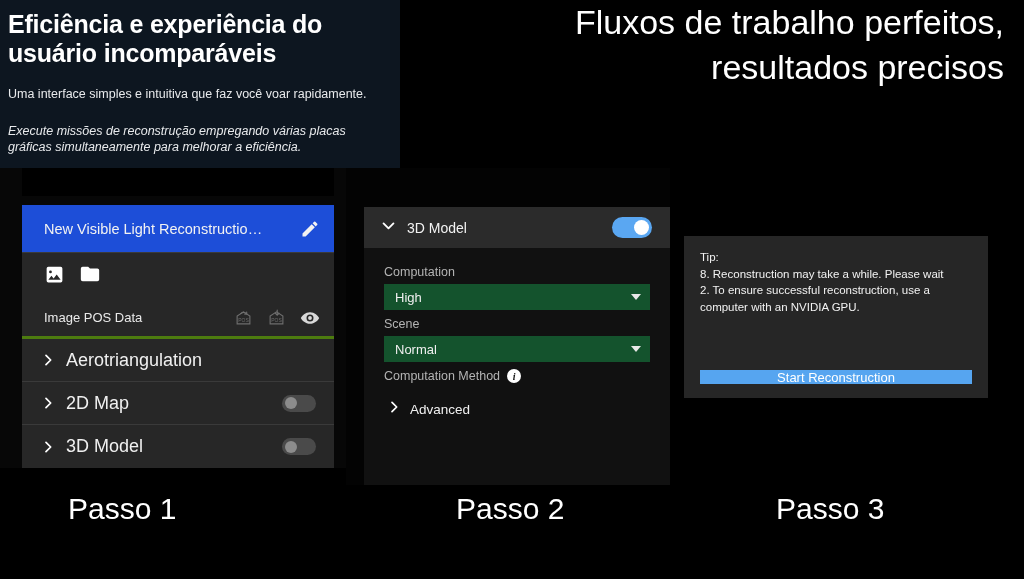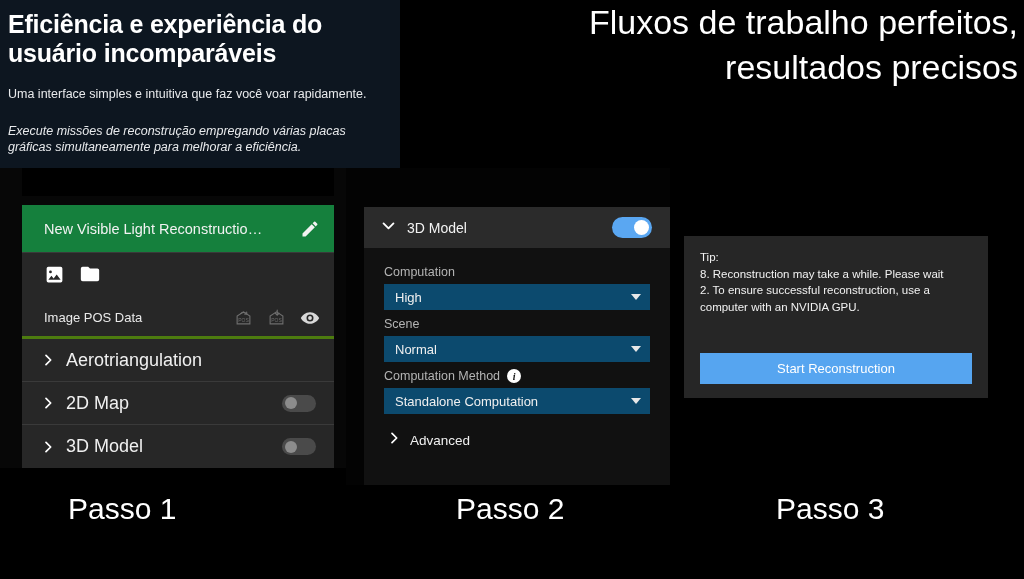--- a/index.html
+++ b/index.html
@@ -20,41 +20,41 @@
     letter-spacing:-0.2px;color:#ffffff;
   }
   #hero p{
     margin:18px 0 0 0;font-size:12.5px;line-height:1.25;color:#e8eaec;
     font-weight:400;
   }
   #hero p.second{margin-top:22px;font-style:italic;}
 
   
   #headline{
-    position:absolute;right:6px;top:0px;width:560px;
+    position:absolute;right:20px;top:0px;width:560px;
     text-align:right;font-size:34px;line-height:1.32;font-weight:400;
     color:#ffffff;letter-spacing:0px;
   }
 
   
   .backdrop{position:absolute;}
   #bd1{left:0;  top:168px;width:346px;height:300px;background:#070707;}
   #bd2{left:346px;top:168px;width:324px;height:317px;background:#030303;}
   #bd3{left:670px;top:168px;width:354px;height:250px;background:#000000;}
   #bd1b{left:22px;top:168px;width:312px;height:28px;background:#000000;}
 
   
   .panel{position:absolute;background:#262626;}
 
   
   #panel1{left:22px;top:205px;width:312px;height:253px;background:#2b2b2b;}
   #p1-title{
     height:48px;display:flex;align-items:center;
     padding:0 14px 0 22px;box-sizing:border-box;
-    border-bottom:1px solid #3a3a3a;background:#15803d;
+    border-bottom:1px solid #3a3a3a;background:#1d4ed8;
   }
   #p1-title .t{flex:1;font-size:14.5px;color:#f2f2f2;white-space:nowrap;overflow:hidden;}
   .pencil{width:20px;height:20px;flex:0 0 auto;}
   #p1-icons{
     height:46px;display:flex;align-items:center;gap:14px;
     padding:0 22px;box-sizing:border-box;background:#272727;
   }
   #p1-pos{
     height:40px;display:flex;align-items:center;
     padding:0 14px 0 22px;box-sizing:border-box;background:#272727;
@@ -87,21 +87,21 @@
     height:41px;display:flex;align-items:center;
     padding:0 14px 0 16px;box-sizing:border-box;background:#2b2b2b;
   }
   #p2-head .t{flex:1;font-size:14px;color:#f2f2f2;padding-left:10px;}
   .toggle.big{width:40px;height:21px;border-radius:11px;}
   .toggle.big .knob{width:15px;height:15px;top:3px;}
   #p2-body{padding:10px 20px 0 20px;box-sizing:border-box;}
   .flabel{font-size:12.5px;color:#b4b4b4;margin:7px 0 5px 0;display:block;}
   .flabel.withinfo{display:flex;align-items:center;gap:7px;}
   .select{
-    height:26px;background:#0c4a6e;display:flex;align-items:center;
+    height:26px;background:#14532d;display:flex;align-items:center;
     padding:0 9px 0 11px;box-sizing:border-box;font-size:13px;color:#f0f0f0;
   }
   .select .val{flex:1;}
   .caret{
     width:0;height:0;border-left:5px solid transparent;
     border-right:5px solid transparent;border-top:6px solid #e8e8e8;
   }
   .info{
     width:14px;height:14px;border-radius:50%;background:#fff;color:#111;
     font-size:10px;font-style:italic;font-weight:700;
@@ -111,21 +111,21 @@
   #p2-adv{
     display:flex;align-items:center;margin-top:16px;padding-left:2px;
   }
   #p2-adv .alabel{font-size:13.5px;color:#f0f0f0;padding-left:8px;}
 
   
   #panel3{left:684px;top:236px;width:304px;height:162px;background:#262626;}
   #tipbox{padding:13px 16px 0 16px;box-sizing:border-box;}
   #tipbox .line{font-size:11.5px;line-height:1.45;color:#f2f2f2;}
   #startbtn{
-    position:absolute;left:16px;right:16px;bottom:14px;height:31px;
+    position:absolute;left:16px;right:16px;bottom:14px;height:14px;
     background:#56a5f0;display:flex;align-items:center;justify-content:center;
     font-size:13px;color:#ffffff;
   }
 
   
   .caption{
     position:absolute;font-size:30px;color:#ffffff;font-weight:400;
     white-space:nowrap;
   }
   #cap1{left:68px;top:492px;}
@@ -256,24 +256,20 @@
     <span class="flabel">Scene</span>
     <div class="select">
       <span class="val">Normal</span>
       <span class="caret"></span>
     </div>
 
     <span class="flabel withinfo">
       <span>Computation Method</span>
       <span class="info">i</span>
     </span>
-    <div class="select">
-      <span class="val">Standalone Computation</span>
-      <span class="caret"></span>
-    </div>
 
     <div id="p2-adv">
       <span>
         <svg viewBox="0 0 24 24" width="16" height="16" fill="none" stroke="#ffffff" stroke-width="2.6" stroke-linecap="round" stroke-linejoin="round">
             <path d="M9 5l7 7-7 7"></path>
           </svg>
       </span>
       <span class="alabel">Advanced</span>
     </div>
   </div>

